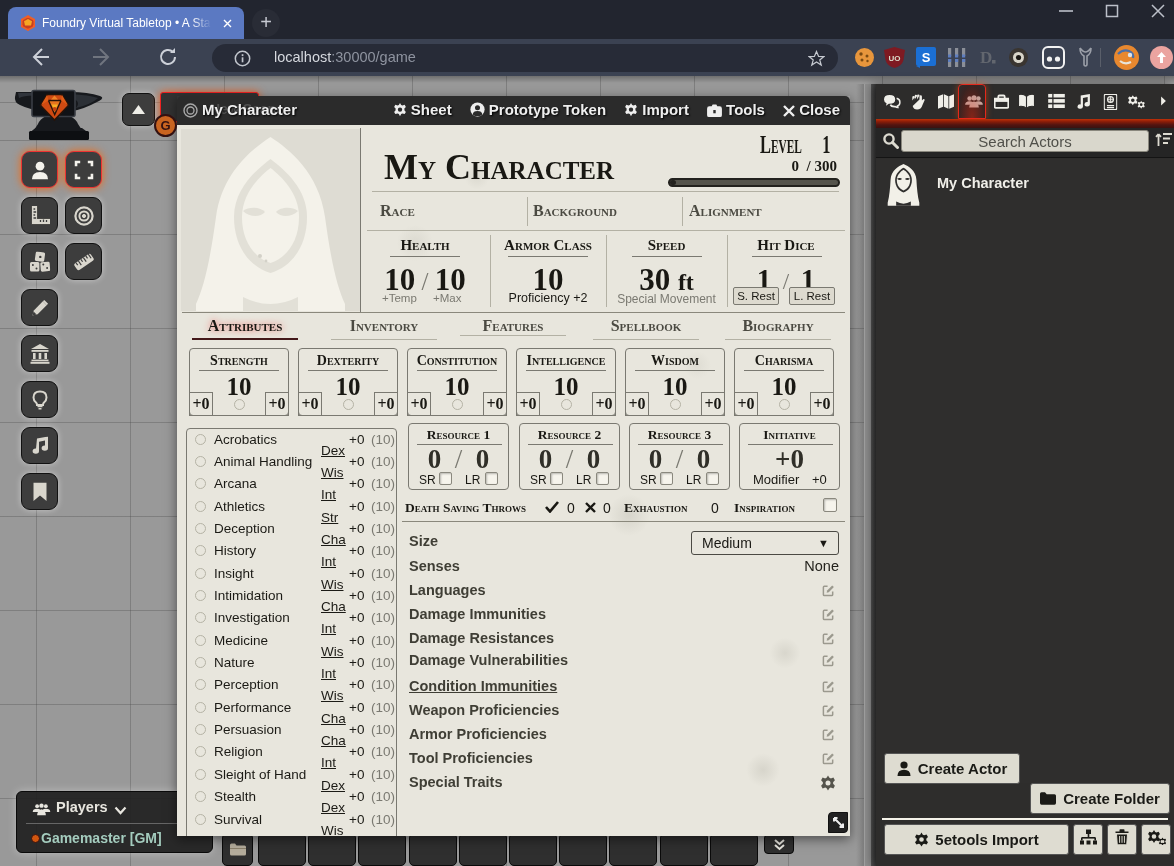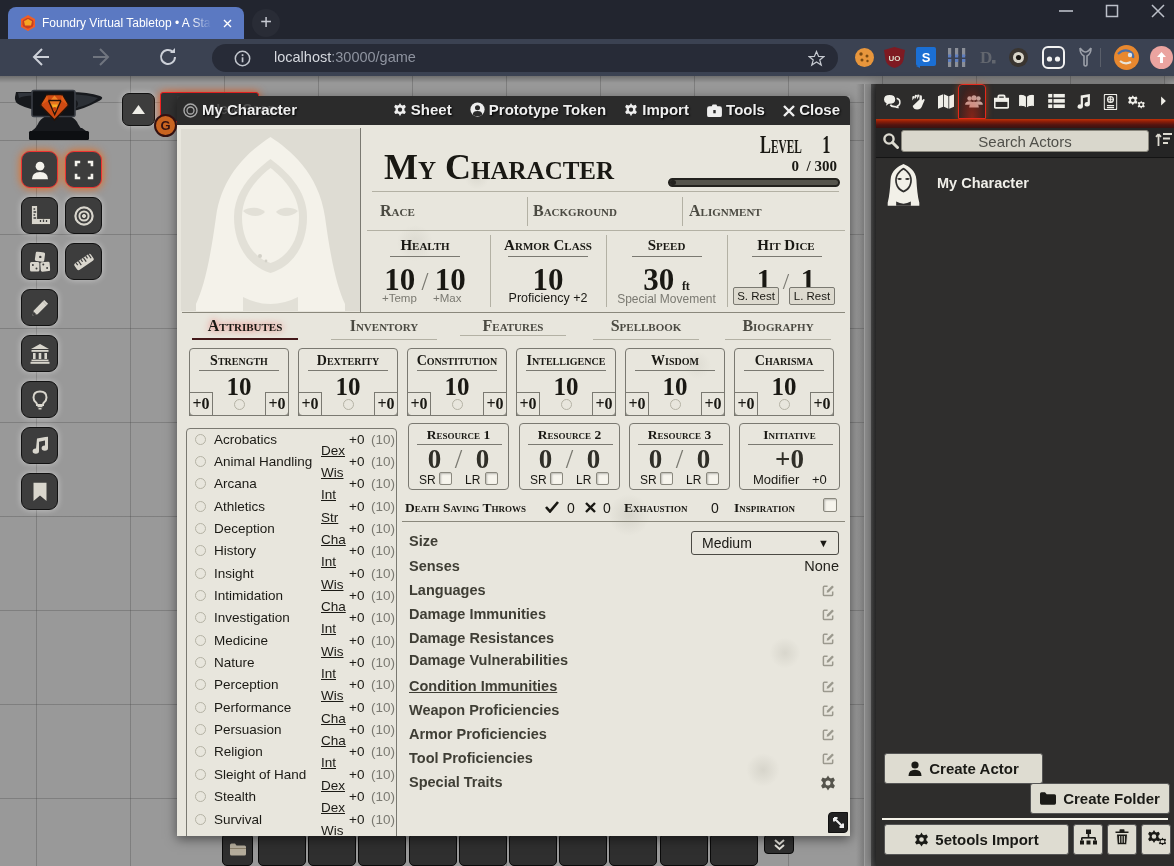--- a/index.html
+++ b/index.html
@@ -307,20 +307,36 @@
         <svg width="18" height="19" viewBox="0 0 18 19">
           <path d="M6 2 L17 0 V11.5 A3.2 2.6 0 1 1 14 9 V4 L8 5.2 V14.5 A3.2 2.6 0 1 1 5 12 Z" fill="#d9d6cd"></path>
         </svg>
       </div>
     <div class="ctl" style="left:21px;top:397px;">
         <svg width="15" height="19" viewBox="0 0 15 19">
           <path d="M1 0 H14 V18.5 L7.5 13 L1 18.5 Z" fill="#d9d6cd"></path>
         </svg>
       </div>
 
+    <div id="players">
+      <svg style="position:absolute;left:15px;top:11px;" width="19" height="13" viewBox="0 0 26 17" fill="#e8e6df">
+          <circle cx="7" cy="4" r="2.6"></circle>
+          <circle cx="19" cy="4" r="2.6"></circle>
+          <circle cx="13" cy="3.2" r="3"></circle>
+          <path d="M1 12 Q1 7.5 7 7.5 Q10 7.5 11.5 9 L13 8.2 L14.5 9 Q16 7.5 19 7.5 Q25 7.5 25 12 Z"></path>
+          <path d="M7 16.5 Q7 9.5 13 9.5 Q19 9.5 19 16.5 Z"></path>
+        </svg>
+      <div style="position:absolute;left:39px;top:7px;font-size:14.5px;font-weight:bold;color:#e8e6df;">Players</div>
+      <svg style="position:absolute;left:97px;top:14px;" width="13" height="9" viewBox="0 0 13 9">
+          <path d="M1.5 1.5 L6.5 7 L11.5 1.5" stroke="#e8e6df" stroke-width="2.2" fill="none"></path>
+        </svg>
+      <div style="position:absolute;left:9px;top:31px;width:178px;height:1px;background:#666;"></div>
+      <div style="position:absolute;left:14px;top:42px;width:9px;height:9px;border-radius:50%;background:#d1560f;border:1px solid #311;"></div>
+      <div style="position:absolute;left:24px;top:38px;font-size:14px;font-weight:bold;color:#a4ccbe;">Gamemaster [GM]</div>
+    </div>
 
     <div id="hotbar">
       <div style="position:absolute;left:0px;top:0px;width:31px;height:33px;background:#2f2f2f;border:1px solid #0a0a0a;border-radius:5px;">
         <svg style="position:absolute;left:7px;top:9px;" width="16" height="13" viewBox="0 0 16 13">
             <path d="M0 2 Q0 0.5 1.5 0.5 H5 L6.5 2.5 H14.5 Q16 2.5 16 4 V11 Q16 12.5 14.5 12.5 H1.5 Q0 12.5 0 11 Z" fill="#b5ad9c"></path>
             <path d="M0 5 H16 V6 H0 Z" fill="#8a7f6a"></path>
           </svg>
       </div>
       <div id="slots">
           <div style="position:absolute;left:36px;top:0;width:48px;height:33px;background:#2f2f2f;border:1px solid #0a0a0a;border-radius:5px;"></div>
@@ -406,21 +422,21 @@
         <div class="divline" style="left:213px;top:131px;width:70px;height:1px;"></div>
         <div class="bignum" style="left:183px;top:139px;width:130px;text-align:center;font-size:31px;">10<span style="color:#7a7971;font-weight:normal;font-size:25px;">&nbsp;/&nbsp;</span>10</div>
         <div class="graysm" style="left:205px;top:167px;">+Temp</div>
         <div class="graysm" style="left:256px;top:167px;">+Max</div>
         <div class="sclabel" style="left:313px;top:112px;width:116px;text-align:center;font-size:15px;">Armor Class</div>
         <div class="divline" style="left:331px;top:131px;width:80px;height:1px;"></div>
         <div class="bignum" style="left:313px;top:139px;width:116px;text-align:center;font-size:31px;">10</div>
         <div style="position:absolute;left:313px;top:166px;width:116px;text-align:center;font-size:12.5px;color:#191813;">Proficiency +2</div>
         <div class="sclabel" style="left:429px;top:112px;width:121px;text-align:center;font-size:15px;">Speed</div>
         <div class="divline" style="left:455px;top:131px;width:70px;height:1px;"></div>
-        <div class="bignum" style="left:429px;top:139px;width:121px;text-align:center;font-size:31px;">30 <span style="font-size:12px;">ft</span></div>
+        <div class="bignum" style="left:429px;top:139px;width:121px;text-align:center;font-size:31px;">30 <span style="font-size:24px;">ft</span></div>
         <div style="position:absolute;left:429px;top:167px;width:121px;text-align:center;font-size:12px;color:#7a7971;">Special Movement</div>
         <div class="sclabel" style="left:550px;top:112px;width:118px;text-align:center;font-size:15px;">Hit Dice</div>
         <div class="divline" style="left:575px;top:131px;width:70px;height:1px;"></div>
         <div class="bignum" style="left:550px;top:140px;width:118px;text-align:center;font-size:29px;">1<span style="color:#7a7971;font-weight:normal;font-size:23px;">&nbsp;&nbsp;/&nbsp;&nbsp;</span>1</div>
         <div style="position:absolute;left:556px;top:162px;width:46px;height:18px;border:1px solid #7a7971;border-radius:2px;background:#dddacf;font-size:11.5px;color:#191813;text-align:center;line-height:16px;">S. Rest</div>
         <div style="position:absolute;left:612px;top:162px;width:46px;height:18px;border:1px solid #7a7971;border-radius:2px;background:#dddacf;font-size:11.5px;color:#191813;text-align:center;line-height:16px;">L. Rest</div>
         <div class="divline" style="left:5px;top:187px;width:663px;height:1px;background:#8a887c;"></div>
 
         <div class="sclabel" style="left:15px;top:192px;width:106px;text-align:center;font-size:16px;border-bottom:2px solid #44191a;padding-bottom:3px;text-shadow:0 0 7px rgba(255,40,40,.65);">Attributes</div>
         <div class="sclabel" style="left:154px;top:192px;width:106px;text-align:center;font-size:16px;border-bottom:1px solid #b3b1a4;padding-bottom:4px;color:#4b4a42;">Inventory</div>
@@ -794,21 +810,21 @@
       <svg style="position:absolute;left:9px;top:76px;" width="37" height="48" viewBox="0 0 179 210">
         <path d="M89.5 8 C 114 18 150 40 152 84 C 154 124 158 164 166 196 L166 210 L13 210 L13 196 C 21 164 25 124 27 84 C 29 40 65 18 89.5 8 Z" fill="#f2f0e8"></path>
         <path d="M89.5 26 C 108 36 130 56 130 86 C 130 118 112 140 89.5 146 C 67 140 49 118 49 86 C 49 56 71 36 89.5 26 Z" fill="#2f2e2d"></path>
         <path d="M89.5 36 C 103 44 122 62 122 86 C 122 113 107 131 89.5 136 C 72 131 57 113 57 86 C 57 62 76 44 89.5 36 Z" fill="#f2f0e8"></path>
         <path d="M58 80 C 65 74 78 76 82 81 C 77 88 65 87 58 80 Z" fill="#2f2e2d"></path>
         <path d="M121 80 C 114 74 101 76 97 81 C 102 88 114 87 121 80 Z" fill="#2f2e2d"></path>
         <path d="M54 190 Q 89.5 210 125 190 L125 210 L54 210 Z" fill="#2f2e2d"></path>
       </svg>
       <div style="position:absolute;left:61px;top:91px;font-size:14.5px;font-weight:bold;color:#f0efe9;">My Character</div>
 
-      <div class="sbtn" style="left:8px;top:669px;width:159px;"><svg style="vertical-align:-2px;margin-right:7px;" width="14" height="15" viewBox="0 0 14 15">
+      <div class="sbtn" style="left:8px;top:669px;width:136px;"><svg style="vertical-align:-2px;margin-right:7px;" width="14" height="15" viewBox="0 0 14 15">
             <circle cx="7" cy="4" r="3.6" fill="#1a1a16"></circle>
             <path d="M0.5 15 Q0.5 8.7 7 8.7 Q13.5 8.7 13.5 15 Z" fill="#1a1a16"></path>
           </svg>Create Actor</div>
       <div class="sbtn" style="left:154px;top:699px;width:140px;"><svg style="vertical-align:-1px;margin-right:7px;" width="16" height="13" viewBox="0 0 16 13">
             <path d="M0 1.8 Q0 0.3 1.5 0.3 H5 L6.7 2.3 H14.5 Q16 2.3 16 3.8 V11 Q16 12.7 14.5 12.7 H1.5 Q0 12.7 0 11 Z" fill="#1a1a16"></path>
           </svg>Create Folder</div>
       <div style="position:absolute;left:6px;top:734px;width:286px;height:2px;background:#f5f3ea;"></div>
       <div class="sbtn" style="left:8px;top:740px;width:185px;"><svg style="vertical-align:-2px;margin-right:6px;" width="15" height="15" viewBox="0 0 16 16">
             <path d="M8 0.5 L9.4 2.8 A5.7 5.7 0 0 1 10.8 3.4 L13.4 2.6 L14.9 5.2 L13.1 7.2 A5.7 5.7 0 0 1 13.1 8.8 L14.9 10.8 L13.4 13.4 L10.8 12.6 A5.7 5.7 0 0 1 9.4 13.2 L8 15.5 L6.6 13.2 A5.7 5.7 0 0 1 5.2 12.6 L2.6 13.4 L1.1 10.8 L2.9 8.8 A5.7 5.7 0 0 1 2.9 7.2 L1.1 5.2 L2.6 2.6 L5.2 3.4 A5.7 5.7 0 0 1 6.6 2.8 Z M8 5.5 A2.5 2.5 0 1 0 8 10.5 A2.5 2.5 0 1 0 8 5.5" fill="#1a1a16" fill-rule="evenodd"></path>
           </svg>5etools Import</div>

